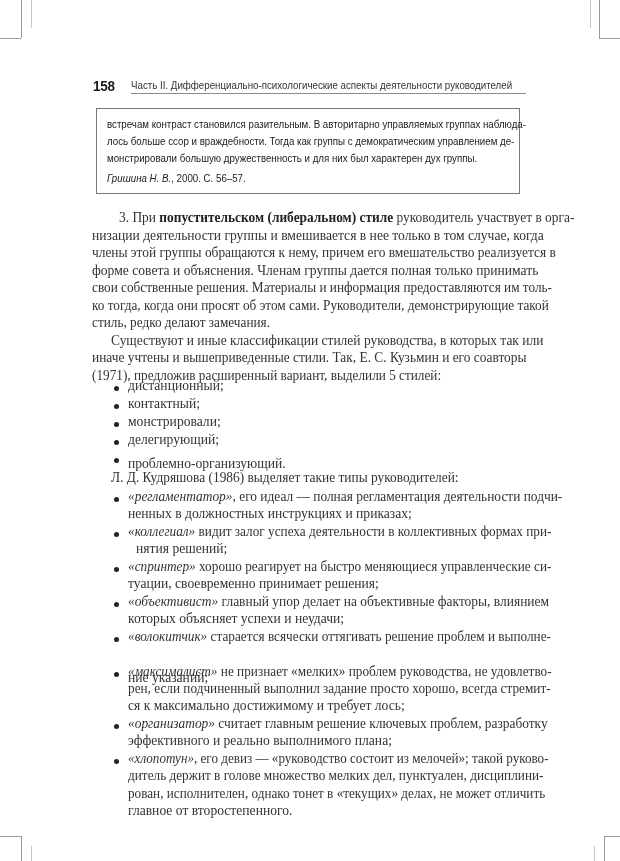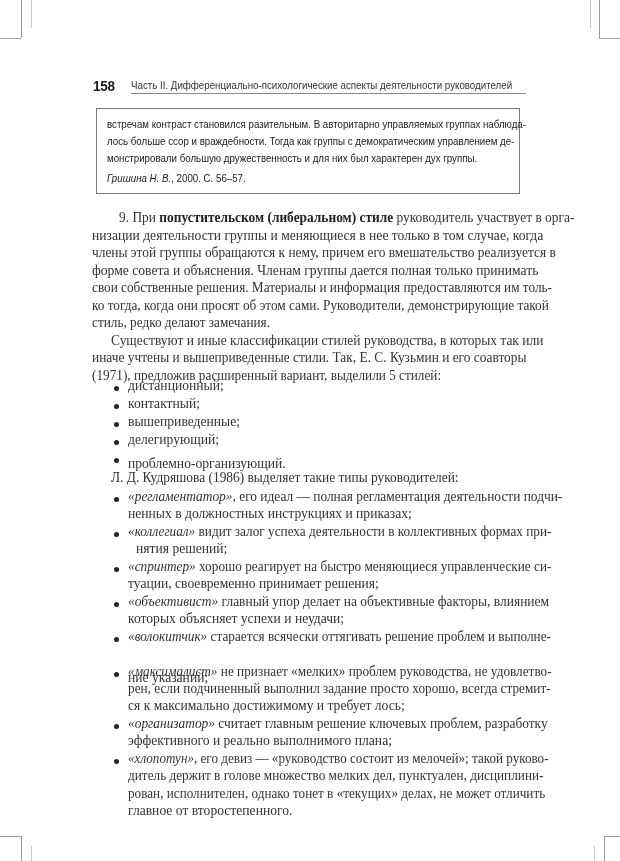--- a/index.html
+++ b/index.html
@@ -53,41 +53,41 @@
   <div class="box-line" style="top:26px">лось больше ссор и враждебности. Тогда как группы с демократическим управлением де-</div>
   <div class="box-line" style="top:43px">монстрировали большую дружественность и для них был характерен дух группы.</div>
   <div class="box-line cite" style="top:63px">
     <span class="it">Гришина Н. В.</span><span>, 2000. С. 56–57.</span>
   </div>
 </div>
 
 <div>
 
   <div class="line" style="left:119px;top:210px;transform:scaleX(0.985)">
-    <span>9. При </span><b>попустительском (либеральном) стиле</b><span> руководитель участвует в орга-</span>
+    <span>3. При </span><b>попустительском (либеральном) стиле</b><span> руководитель участвует в орга-</span>
   </div>
-  <div class="line" style="left:92px;top:228px;transform:scaleX(1.0)">низации деятельности группы и меняющиеся в нее только в том случае, когда</div>
+  <div class="line" style="left:92px;top:228px;transform:scaleX(1.0)">низации деятельности группы и вмешивается в нее только в том случае, когда</div>
   <div class="line" style="left:92px;top:245px;transform:scaleX(0.985)">члены этой группы обращаются к нему, причем его вмешательство реализуется в</div>
   <div class="line" style="left:92px;top:263px;transform:scaleX(1.0)">форме совета и объяснения. Членам группы дается полная только принимать</div>
   <div class="line" style="left:92px;top:280px;transform:scaleX(0.975)">свои собственные решения. Материалы и информация предоставляются им толь-</div>
   <div class="line" style="left:92px;top:298px;transform:scaleX(0.975)">ко тогда, когда они просят об этом сами. Руководители, демонстрирующие такой</div>
   <div class="line" style="left:92px;top:315px;transform:scaleX(0.975)">стиль, редко делают замечания.</div>
 
   <div class="line" style="left:111px;top:333px;transform:scaleX(0.99)">Существуют и иные классификации стилей руководства, в которых так или</div>
   <div class="line" style="left:92px;top:350px;transform:scaleX(0.985)">иначе учтены и вышеприведенные стили. Так, Е. С. Кузьмин и его соавторы</div>
   <div class="line" style="left:92px;top:368px;transform:scaleX(0.975)">(1971), предложив расширенный вариант, выделили 5 стилей:</div>
 </div>
 
 <div style="position:absolute;left:0;top:0;">
   <div class="bullet" style="left:114px;top:386px"></div>
   <div class="line" style="left:128px;top:378px">дистанционный;</div>
   <div class="bullet" style="left:114px;top:404px"></div>
   <div class="line" style="left:128px;top:396px">контактный;</div>
   <div class="bullet" style="left:114px;top:422px"></div>
-  <div class="line" style="left:128px;top:414px">вышеприведенные;</div>
+  <div class="line" style="left:128px;top:414px">монстрировали;</div>
   <div class="bullet" style="left:114px;top:440px"></div>
   <div class="line" style="left:128px;top:432px">делегирующий;</div>
   <div class="bullet" style="left:114px;top:458px"></div>
   <div class="line" style="left:128px;top:456px">проблемно-организующий.</div>
 </div>
 
 <div class="line" style="left:111px;top:470px;transform:scaleX(0.985)">Л. Д. Кудряшова (1986) выделяет такие типы руководителей:</div>
 
 <div style="position:absolute;left:0;top:0;">
 

